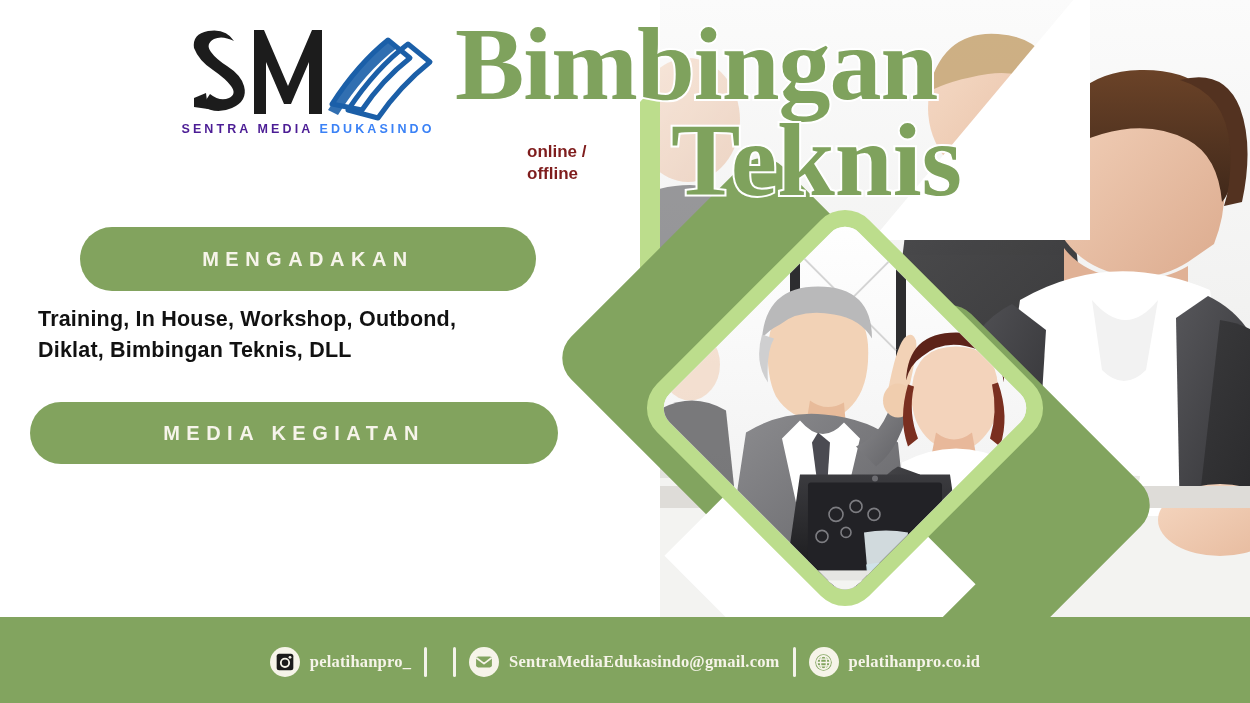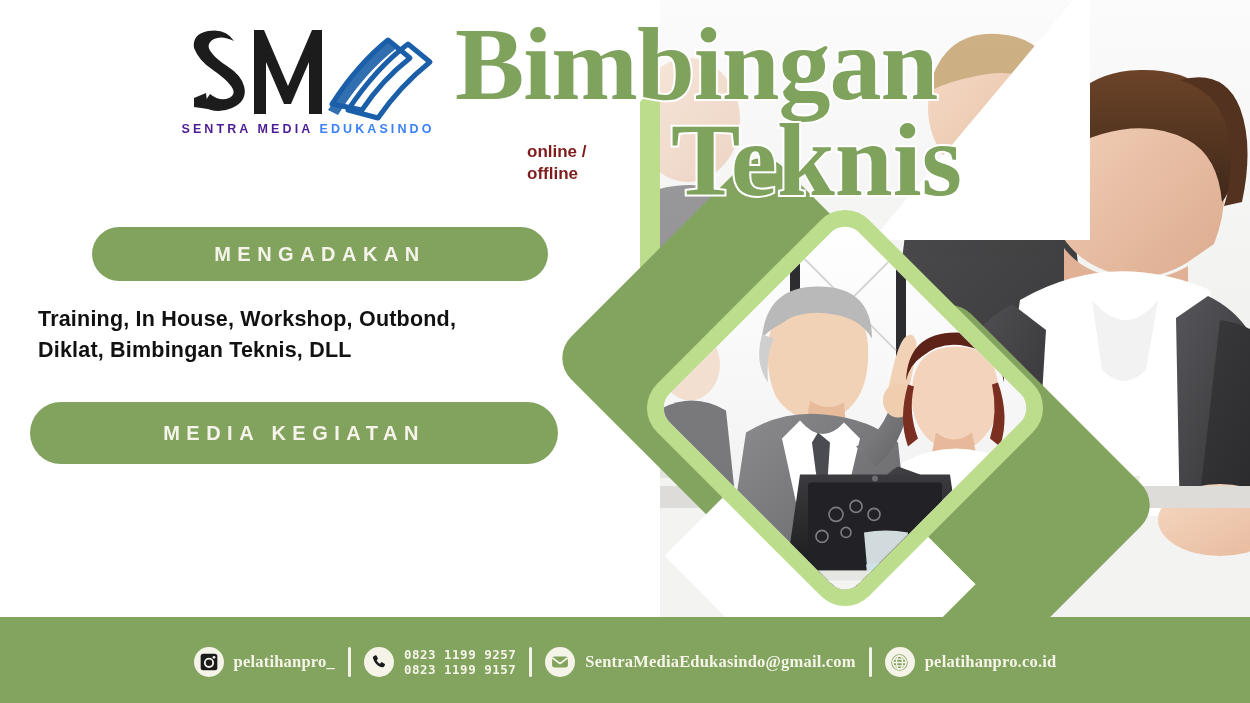--- a/index.html
+++ b/index.html
@@ -117,21 +117,21 @@
     position:absolute; left:527px; top:141px; z-index:9;
     font-size:17px; font-weight:bold; color:#7f1d1d; line-height:1.28;
   }
 
   
   .pill {
     position:absolute; z-index:9; background:#82a35e; border-radius:40px;
     display:flex; align-items:center; justify-content:center;
     color:#f6f4ea; font-weight:bold; letter-spacing:6.5px; font-size:20px;
   }
-  .pill-1 { left:92px; top:227px; width:456px; height:54px; }
+  .pill-1 { left:80px; top:227px; width:456px; height:64px; }
   .pill-2 { left:30px; top:402px; width:528px; height:62px; }
 
   .para {
     position:absolute; z-index:9; text-align:left; color:#111;
     font-weight:bold; font-size:21.5px; line-height:1.42; letter-spacing:.2px;
   }
   .para-1 { left:38px; top:304px; width:540px; }
   .para-2 { left:20px; top:478px; width:560px; }
 
   svg { display:block; }
@@ -366,31 +366,20 @@
             <rect x="2" y="2" width="20" height="20" rx="3" fill="#1b1b1b"></rect>
             <circle cx="12" cy="13" r="5" fill="none" stroke="#f6f4e9" stroke-width="2.2"></circle>
             <circle cx="18" cy="6.4" r="1.7" fill="#f6f4e9"></circle>
           </svg>
         </span>
         <span class="ftext">pelatihanpro_</span>
       </div>
 
       <div class="fsep"></div>
 
-      <div class="fitem">
-        <span class="ficon">
-          <svg width="18" height="18" viewBox="0 0 24 24">
-            <path d="M6.6 3.2c.8-.5 1.8-.2 2.2.6l1.5 2.7c.4.7.2 1.6-.4 2.1l-1.1.9c.9 2.1 2.6 3.8 4.7 4.7l.9-1.1c.5-.6 1.4-.8 2.1-.4l2.7 1.5c.8.4 1.1 1.4.6 2.2l-1 1.6c-.5.8-1.5 1.2-2.4 1C10.8 18.3 5.7 13.2 4 6.6c-.2-.9.2-1.9 1-2.4z" fill="#1b1b1b"></path>
-          </svg>
-        </span>
-        <span class="ftext mono">
-          <span style="display:block">0823 1199 9257</span>
-          <span style="display:block">0823 1199 9157</span>
-        </span>
-      </div>
 
       <div class="fsep"></div>
 
       <div class="fitem">
         <span class="ficon">
           <svg width="20" height="20" viewBox="0 0 24 24">
             <rect x="2.5" y="5.5" width="19" height="13" rx="2.6" fill="#82a45f"></rect>
             <path d="M3.5 7.5 L12 14 L20.5 7.5" fill="none" stroke="#f6f4e9" stroke-width="2.1" stroke-linecap="round" stroke-linejoin="round"></path>
           </svg>
         </span>

